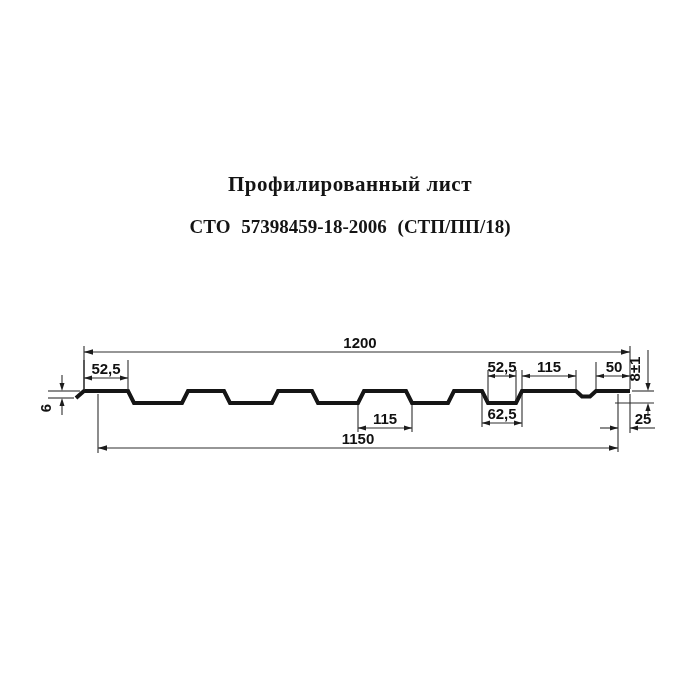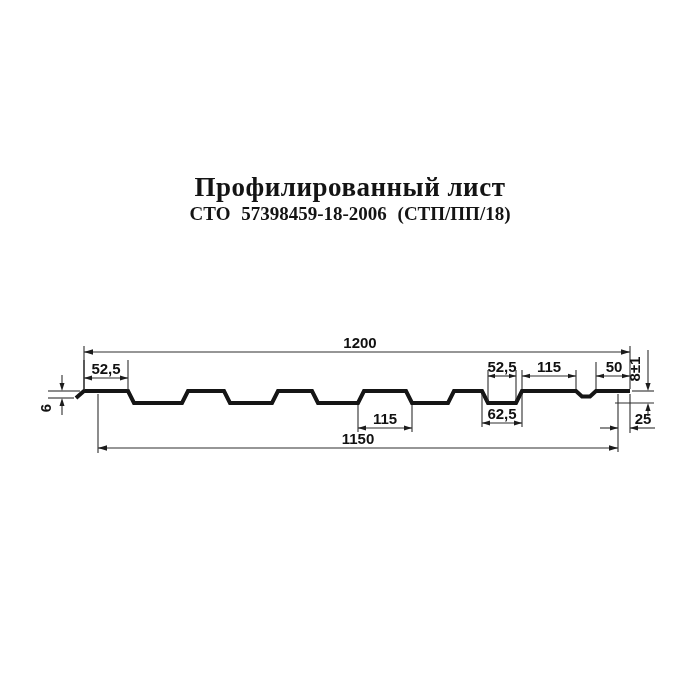--- a/index.html
+++ b/index.html
@@ -1,23 +1,23 @@
 <!DOCTYPE html>
 <html><head>
 <meta charset="utf-8">
 <style>
   html,body{margin:0;padding:0;}
   body{
     width:700px;height:700px;background:#ffffff;position:relative;overflow:hidden;
     font-family:"Liberation Serif", serif;color:#141414;
   }
   .header{position:absolute;left:0;top:172px;width:700px;text-align:center;}
-  .header .sub{font-size:27px;font-weight:700;letter-spacing:.5px;}
+  .header .sub{font-size:21px;font-weight:700;letter-spacing:.5px;}
   .header .title{font-size:50px;font-weight:700;line-height:46px;letter-spacing:1px;}
-  .header .std{font-size:19px;font-weight:700;margin-top:0;word-spacing:6px;}
+  .header .std{font-size:19px;font-weight:700;margin-top:19px;word-spacing:6px;}
   svg text{
     font-family:"Liberation Sans", sans-serif;
     font-size:15px;font-weight:700;fill:#111;
   }
   .thin{stroke:#2e2e2e;stroke-width:1.1;fill:none;}
   .profile{stroke:#151515;stroke-width:4;fill:none;stroke-linejoin:miter;stroke-linecap:butt;}
   .arr{fill:#1c1c1c;stroke:none;}
 </style>
 </head>
 <body>

